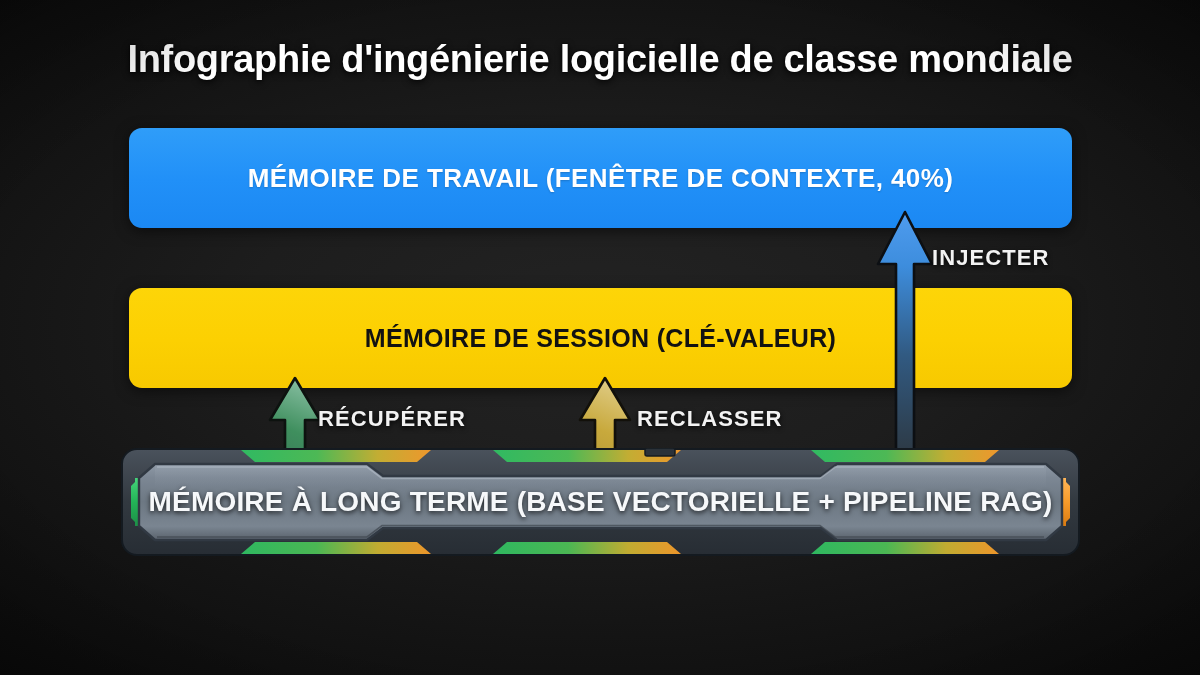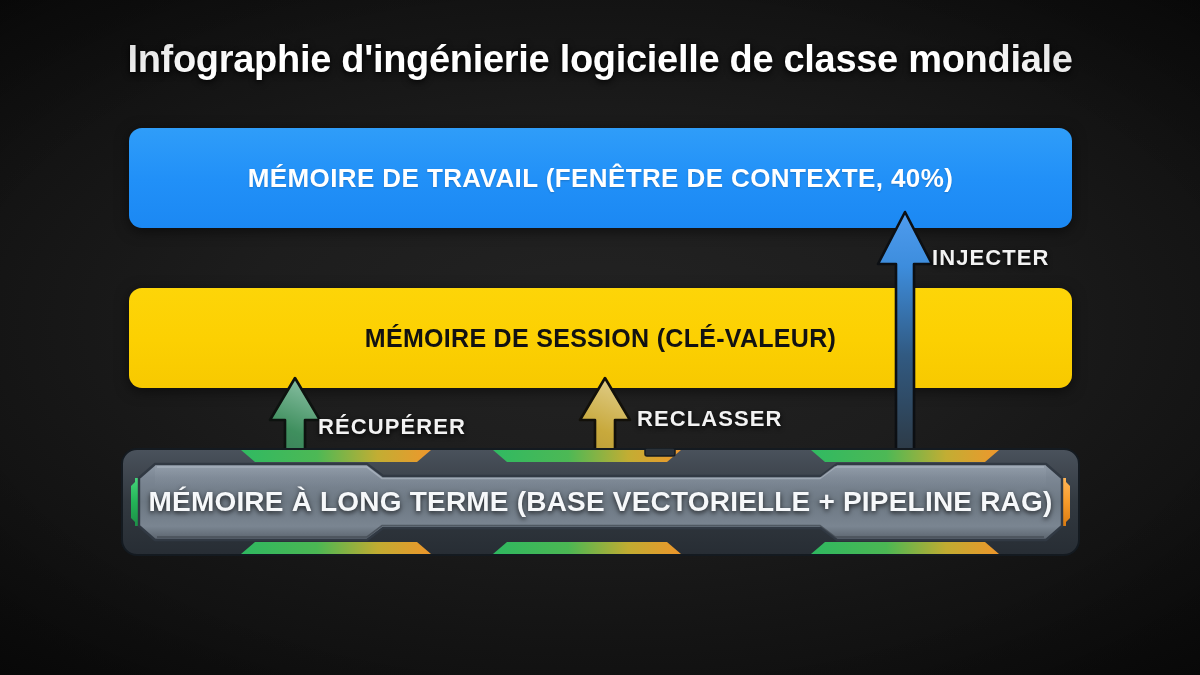--- a/index.html
+++ b/index.html
@@ -107,21 +107,21 @@
   <svg class="arrow" style="left:262px; top:376px; width:66px; height:88px;" viewBox="0 0 66 88">
     <defs>
       <linearGradient id="gRetrieve" x1="0" y1="1" x2="0.25" y2="0">
         <stop offset="0%" stop-color="#3a7a58"></stop>
         <stop offset="45%" stop-color="#3f8f5e"></stop>
         <stop offset="100%" stop-color="#7fb99a"></stop>
       </linearGradient>
     </defs>
     <path d="M33 2 L58 44 L43 44 L43 85 L23 85 L23 44 L8 44 Z" fill="url(#gRetrieve)" stroke="#0d120f" stroke-width="2.6" stroke-linejoin="round"></path>
   </svg>
-  <div class="arrow-label" style="left:318px; top:406px;margin-top:8px;">RÉCUPÉRER</div>
+  <div class="arrow-label" style="left:318px; top:406px;">RÉCUPÉRER</div>
 
   <svg class="arrow" style="left:572px; top:376px; width:66px; height:88px;" viewBox="0 0 66 88">
     <defs>
       <linearGradient id="gRerank" x1="0" y1="1" x2="0.25" y2="0">
         <stop offset="0%" stop-color="#b79a37"></stop>
         <stop offset="45%" stop-color="#c8a93c"></stop>
         <stop offset="100%" stop-color="#ddc87e"></stop>
       </linearGradient>
     </defs>
     <path d="M33 2 L58 44 L43 44 L43 85 L23 85 L23 44 L8 44 Z" fill="url(#gRerank)" stroke="#12100a" stroke-width="2.6" stroke-linejoin="round"></path>

